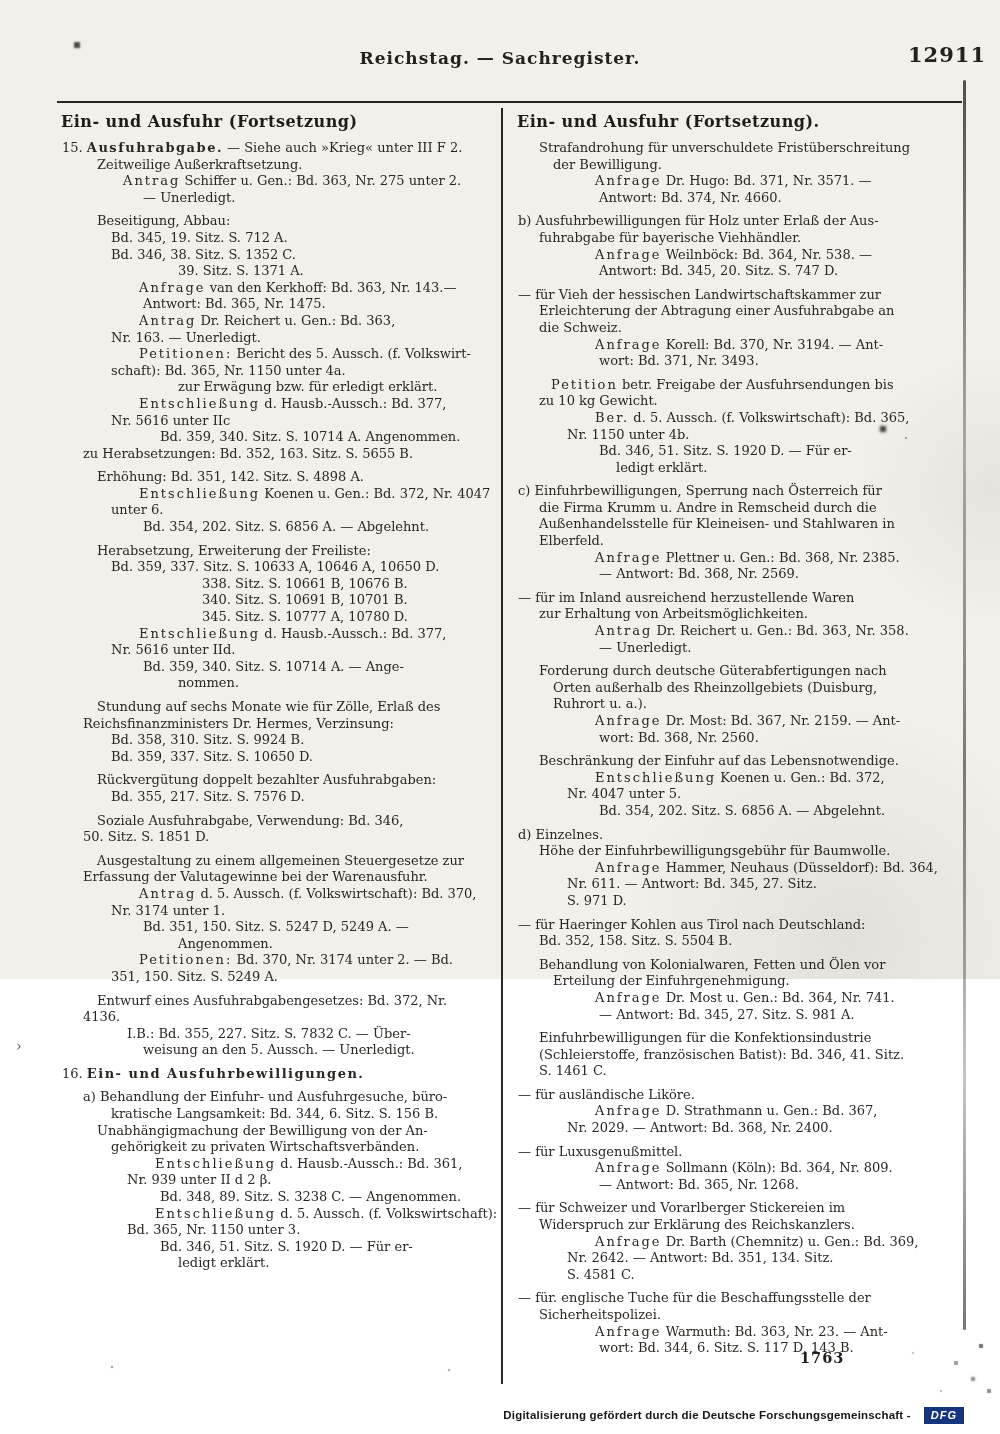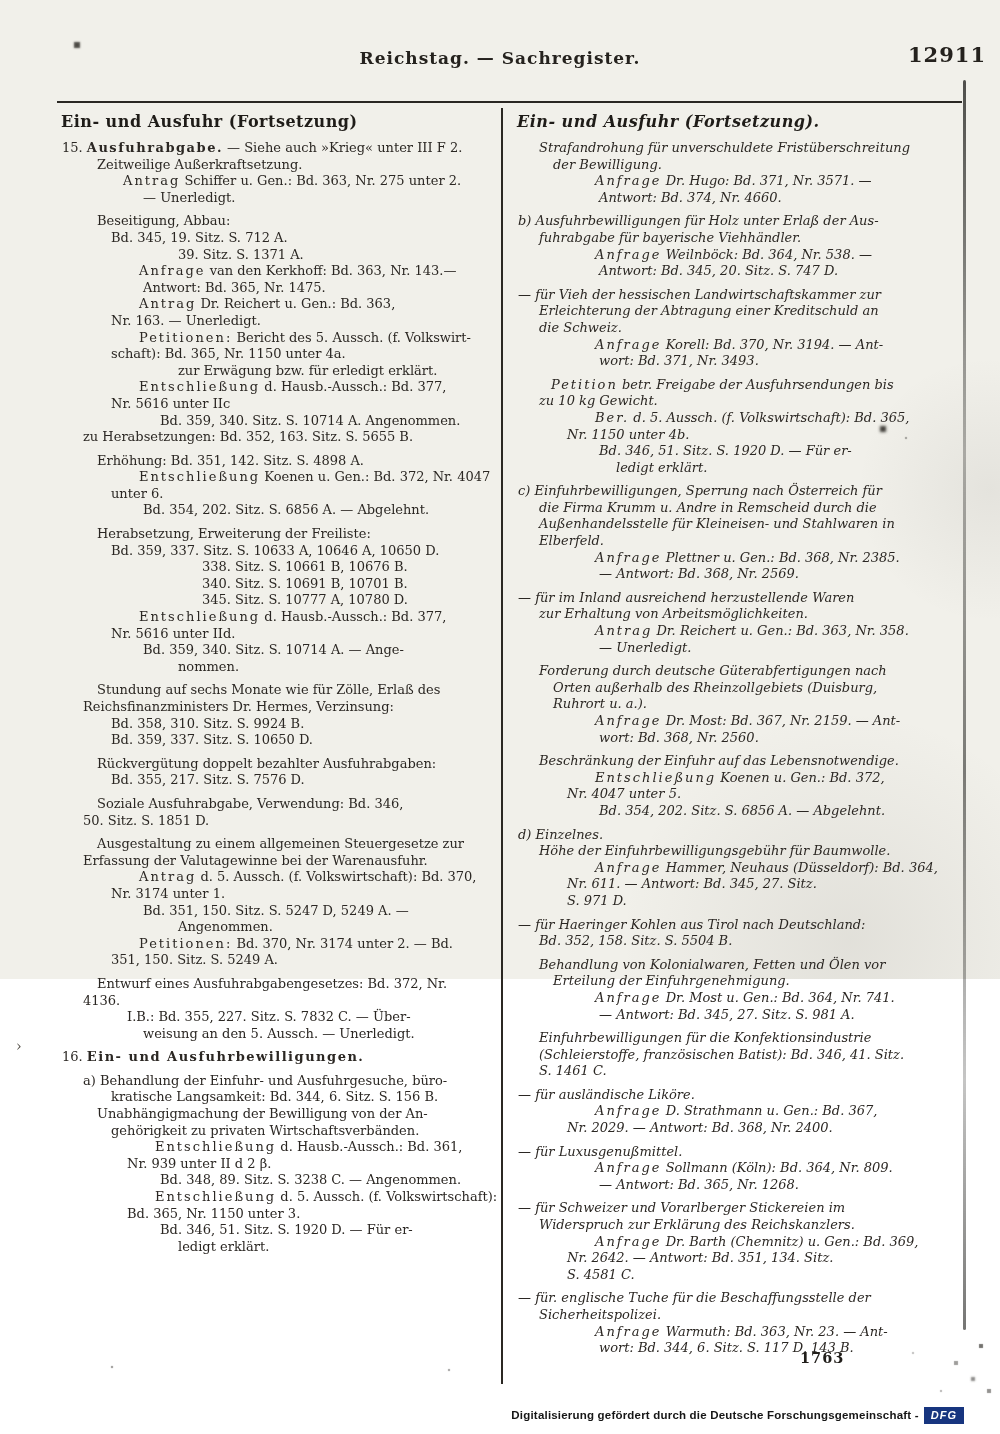--- a/index.html
+++ b/index.html
@@ -29,21 +29,21 @@
     background:#2a2723;
   }
   
   .cols{
     position:absolute;top:108px;left:57px;width:905px;height:1276px;
     display:flex;
   }
   .col{overflow:hidden;}
   .col-left{width:440px;}
   .divider{width:2px;background:#2b2archive823;background:#2b2823;margin:0 2px 0 4px;}
-  .col-right{flex:1;padding-left:8px;font-style:italic;}
+  .col-right{flex:1;padding-left:8px;}
   .col-h{
     font-size:16px;font-weight:bold;color:#1f1c18;
     margin:4px 0 9px 4px;letter-spacing:.5px;
   }
   .ln{
     font-size:13px;line-height:16.6px;white-space:nowrap;
     color:#2b2723;
   }
   .gap{margin-top:7px;}
   .i0{padding-left:5px}.i1{padding-left:26px}.i2{padding-left:40px}
@@ -86,21 +86,21 @@
     position:absolute;left:0;top:1396px;width:1000px;height:38px;
     background:#ffffff;
     display:flex;align-items:center;justify-content:flex-end;
     padding-right:36px;box-sizing:border-box;
     font-family:"Liberation Sans", sans-serif;
   }
   .credit{
     font-size:11.5px;font-weight:bold;color:#161616;letter-spacing:.2px;
   }
   .dfg{
-    display:inline-block;margin-left:5px;
+    display:inline-block;margin-left:13px;
     background:#17357f;color:#ffffff;
     font-size:11px;font-weight:bold;font-style:italic;
     padding:2px 7px 3px 7px;letter-spacing:1px;
   }
 </style>
 </head>
 <body>
 
 <div class="paper">
   <div class="hdr-title">Reichstag. — Sachregister.</div>
@@ -110,20 +110,21 @@
   <div class="cols">
     <div class="col col-left">
       <div class="col-h">Ein- und Ausfuhr (Fortsetzung)</div>
       <div class="lines">
           <div class="ln i0 gap"><span>15. </span><span class="bsp">Ausfuhrabgabe.</span><span> — Siehe auch »Krieg« unter III F 2.</span></div>
           <div class="ln i2"><span>Zeitweilige Außerkraftsetzung.</span></div>
           <div class="ln i3"><span class="sp">Antrag</span><span> Schiffer u. Gen.: Bd. 363, Nr. 275 unter 2.</span></div>
           <div class="ln i5"><span>— Unerledigt.</span></div>
           <div class="ln i2 gap"><span>Beseitigung, Abbau:</span></div>
           <div class="ln i3"><span>Bd. 345, 19. Sitz. S. 712 A.</span></div>
+          <div class="ln i3"><span>Bd. 346, 38. Sitz. S. 1352 C.</span></div>
           <div class="ln i7"><span>39. Sitz. S. 1371 A.</span></div>
           <div class="ln i4"><span class="sp">Anfrage</span><span> van den Kerkhoff: Bd. 363, Nr. 143.—</span></div>
           <div class="ln i5"><span>Antwort: Bd. 365, Nr. 1475.</span></div>
           <div class="ln i4"><span class="sp">Antrag</span><span> Dr. Reichert u. Gen.: Bd. 363,</span></div>
           <div class="ln i3"><span>Nr. 163. — Unerledigt.</span></div>
           <div class="ln i4"><span class="sp">Petitionen:</span><span> Bericht des 5. Aussch. (f. Volkswirt-</span></div>
           <div class="ln i3"><span>schaft): Bd. 365, Nr. 1150 unter 4a.</span></div>
           <div class="ln i7"><span>zur Erwägung bzw. für erledigt erklärt.</span></div>
           <div class="ln i4"><span class="sp">Entschließung</span><span> d. Hausb.-Aussch.: Bd. 377,</span></div>
           <div class="ln i3"><span>Nr. 5616 unter IIc</span></div>
@@ -182,21 +183,21 @@
       <div class="lines">
           <div class="ln i1"><span>Strafandrohung für unverschuldete Fristüberschreitung</span></div>
           <div class="ln i2"><span>der Bewilligung.</span></div>
           <div class="ln i4"><span class="sp">Anfrage</span><span> Dr. Hugo: Bd. 371, Nr. 3571. —</span></div>
           <div class="ln i5"><span>Antwort: Bd. 374, Nr. 4660.</span></div>
           <div class="ln i0 gap"><span>b) Ausfuhrbewilligungen für Holz unter Erlaß der Aus-</span></div>
           <div class="ln i1"><span>fuhrabgabe für bayerische Viehhändler.</span></div>
           <div class="ln i4"><span class="sp">Anfrage</span><span> Weilnböck: Bd. 364, Nr. 538. —</span></div>
           <div class="ln i5"><span>Antwort: Bd. 345, 20. Sitz. S. 747 D.</span></div>
           <div class="ln i0 gap"><span>— für Vieh der hessischen Landwirtschaftskammer zur</span></div>
-          <div class="ln i1"><span>Erleichterung der Abtragung einer Kreditschuld an</span></div>
+          <div class="ln i1"><span>Erleichterung der Abtragung einer Ausfuhrabgabe an</span></div>
           <div class="ln i1"><span>die Schweiz.</span></div>
           <div class="ln i4"><span class="sp">Anfrage</span><span> Korell: Bd. 370, Nr. 3194. — Ant-</span></div>
           <div class="ln i5"><span>wort: Bd. 371, Nr. 3493.</span></div>
           <div class="ln i1 gap"><span class="sp">Petition</span><span> betr. Freigabe der Ausfuhrsendungen bis</span></div>
           <div class="ln i1"><span>zu 10 kg Gewicht.</span></div>
           <div class="ln i4"><span class="sp">Ber.</span><span> d. 5. Aussch. (f. Volkswirtschaft): Bd. 365,</span></div>
           <div class="ln i3"><span>Nr. 1150 unter 4b.</span></div>
           <div class="ln i5"><span>Bd. 346, 51. Sitz. S. 1920 D. — Für er-</span></div>
           <div class="ln i6"><span>ledigt erklärt.</span></div>
           <div class="ln i0 gap"><span>c) Einfuhrbewilligungen, Sperrung nach Österreich für</span></div>

